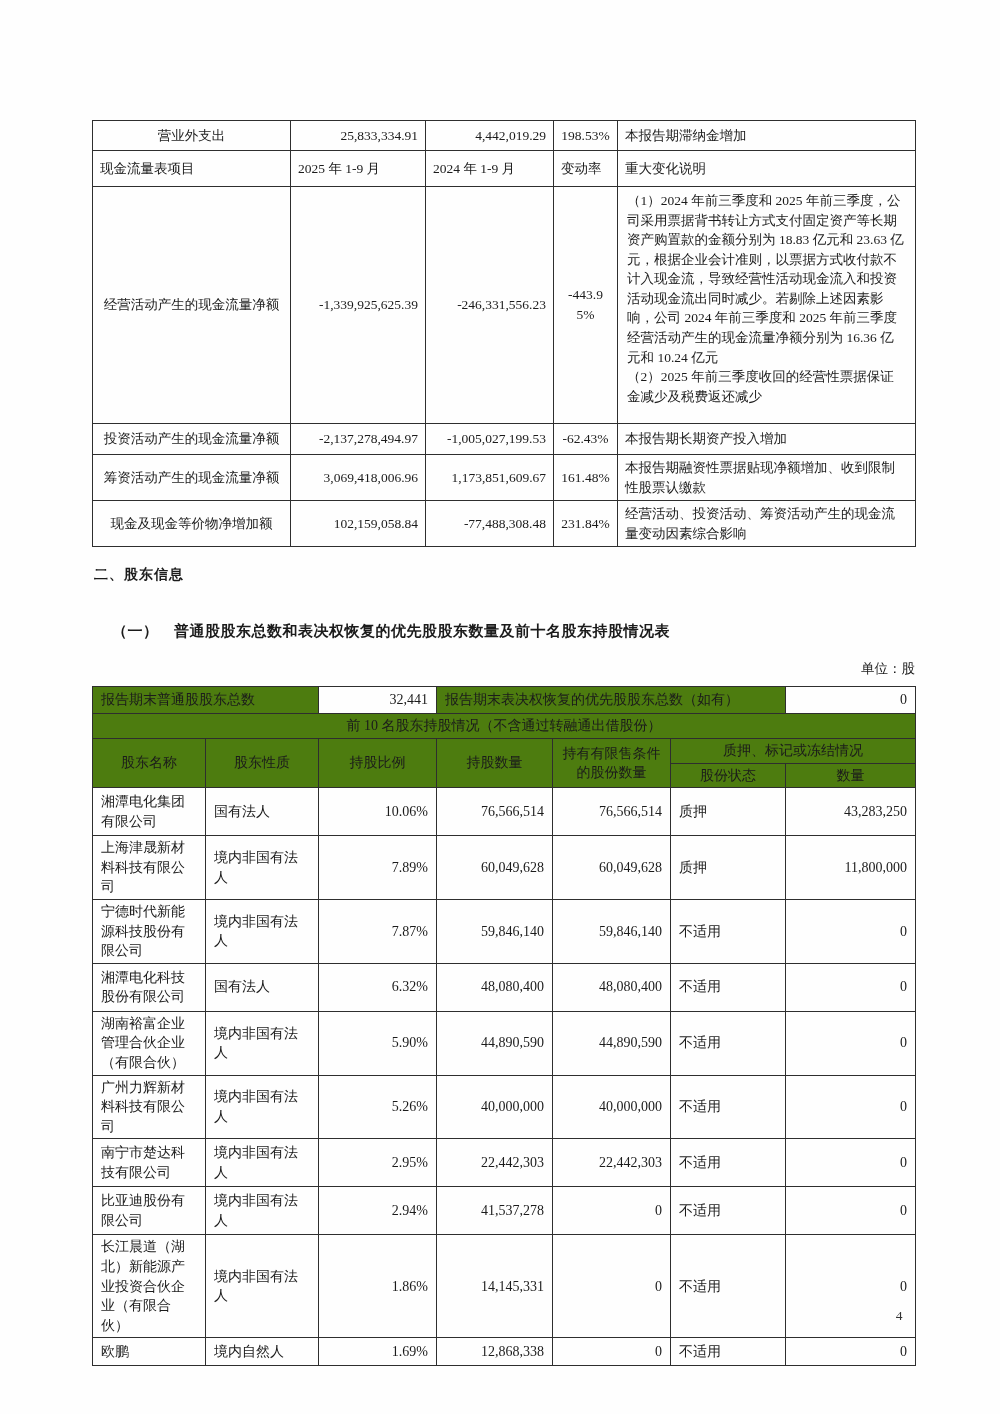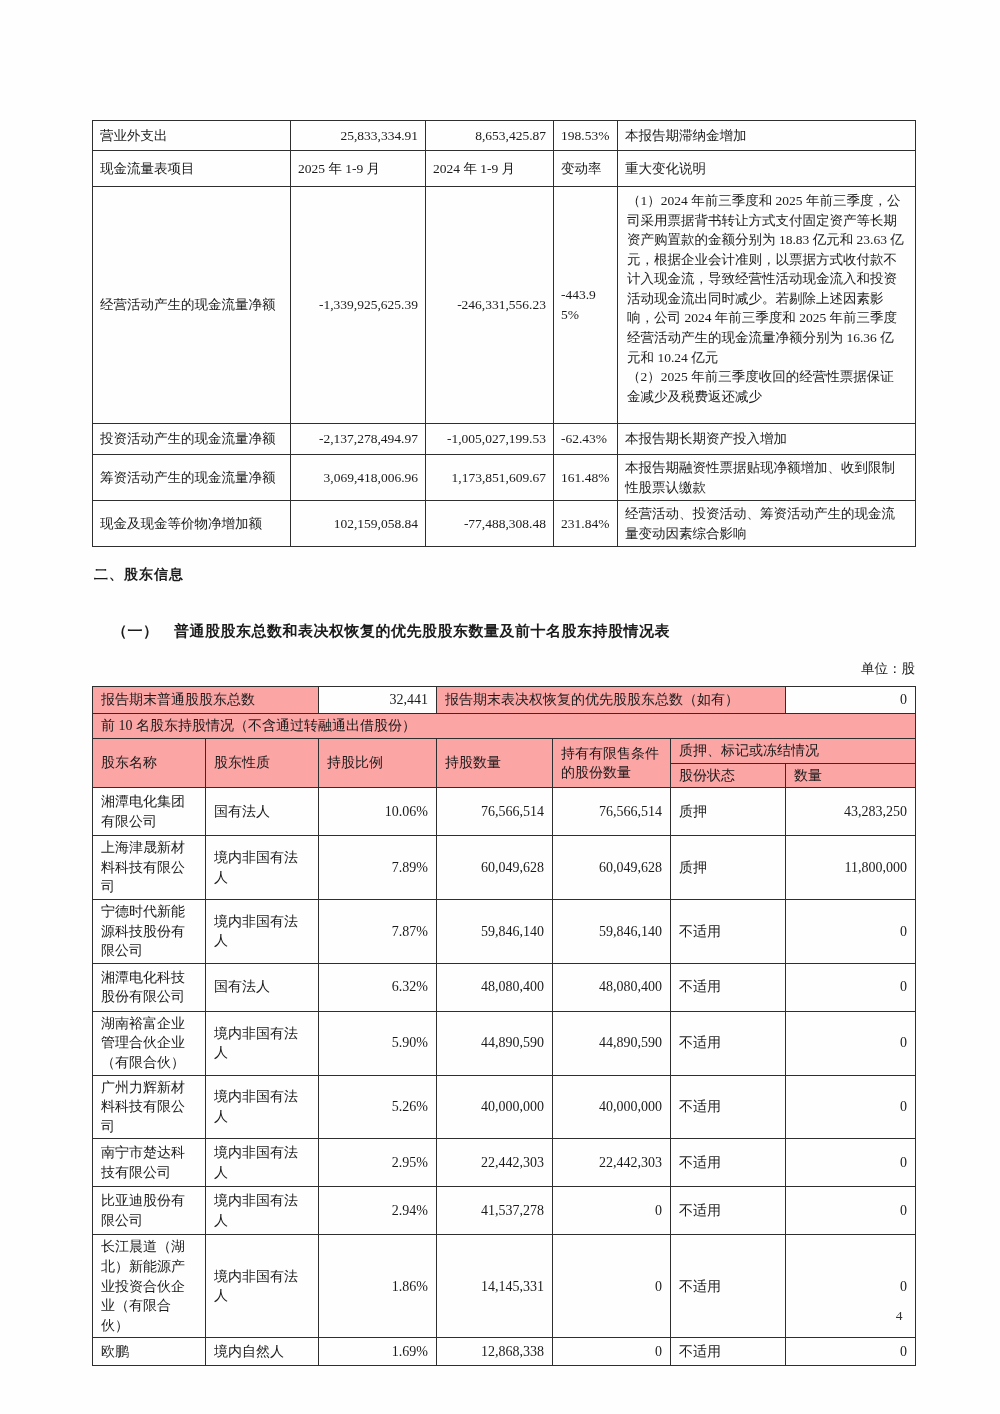--- a/index.html
+++ b/index.html
@@ -13,27 +13,27 @@
     padding-bottom:9px; border-bottom:2px solid #3c3c3c; letter-spacing:0.3px;
   }
   table { border-collapse:collapse; table-layout:fixed; position:absolute; left:92px; width:823px; }
   td {
     border:1px solid #2e2e2e; padding:2px 7px; font-size:13.5px; line-height:1.45;
     vertical-align:middle; word-break:break-all; overflow:hidden;
   }
   .t1 { top:120px; }
   .t2 { top:686px; }
   .t2 td { font-size:14px; line-height:1.4; padding:2px 8px; }
-  .c-center { }
+  .c-center { text-align:center; }
   .c-num { text-align:right; }
   .c-left { text-align:left; }
   .c-top { vertical-align:top; }
   .pre { white-space:pre-line; padding:4px 9px; }
   .hdr td { font-weight:normal; text-align:left; }
-  .gray { background:#fca5a5; }
+  .gray { background:#4d7c0f; }
   .num13 { font-size:13.5px; }
   .section-title {
     position:absolute; left:94px; top:566px; margin:0;
     font-size:14px; font-weight:bold; letter-spacing:1px;
   }
   .subsection-title {
     position:absolute; left:112px; top:622px; margin:0;
     font-size:15px; font-weight:bold; letter-spacing:0.5px;
   }
   .unit-label {
@@ -56,21 +56,21 @@
       <col style="width:198px">
         <col style="width:135px">
         <col style="width:128px">
       <col style="width:64px">
         <col style="width:298px">
     </colgroup>
     <tbody>
         <tr style="height:30px">
       <td class="c-center">营业外支出</td>
       <td class="c-num">25,833,334.91</td>
-      <td class="c-num">8,653,425.87</td>
+      <td class="c-num">4,442,019.29</td>
       <td class="c-center">198.53%</td>
       <td class="c-left">本报告期滞纳金增加</td>
     </tr>
     <tr class="hdr" style="height:36px">
       <td>现金流量表项目</td>
       <td>2025 年 1-9 月</td>
       <td>2024 年 1-9 月</td>
       <td>变动率</td>
       <td>重大变化说明</td>
     </tr>

